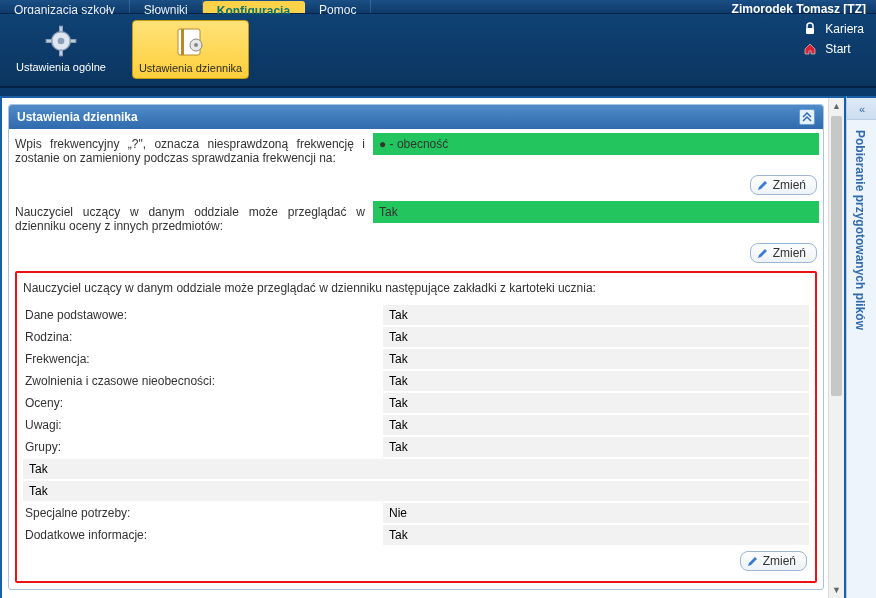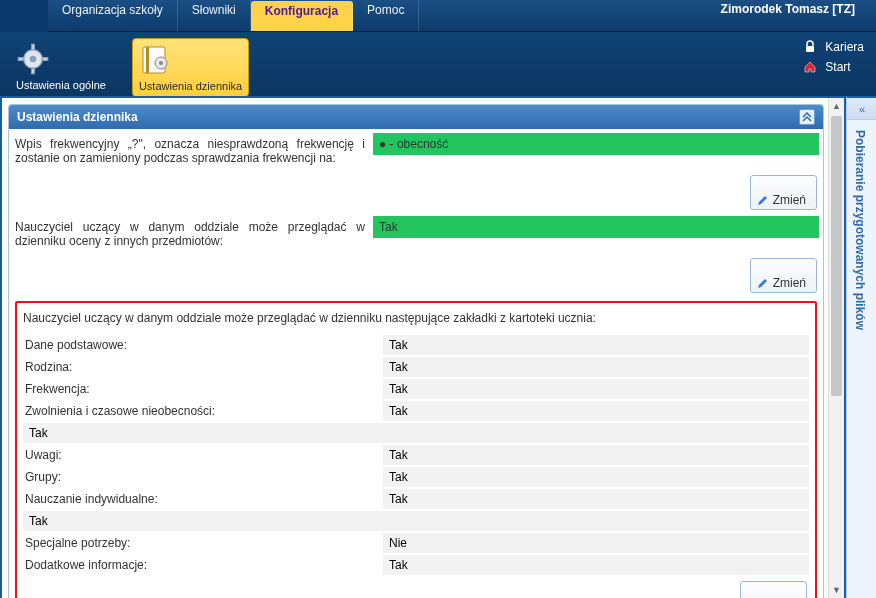--- a/index.html
+++ b/index.html
@@ -1,28 +1,28 @@
 <!DOCTYPE html>
 <html><head>
 <meta charset="utf-8">
 <style>
 * { box-sizing: border-box; margin: 0; padding: 0; }
 body { font-family: Tahoma, Arial, sans-serif; font-size: 12px; background: #0a3a6b; width: 876px; height: 598px; overflow: hidden; position: relative; }
 
 
-.topbar { background: linear-gradient(#1b4f85 0%, #0d3a6a 100%); height: 32px; display: flex; align-items: stretch; color: #fff; position: relative; border-bottom: 1px solid #062448; margin-left: 48px; }
+.topbar { background: linear-gradient(#1b4f85 0%, #0d3a6a 100%); height: 14px; display: flex; align-items: stretch; color: #fff; position: relative; border-bottom: 1px solid #062448; }
 .topbar .menu { display: flex; }
 .topbar .menu .tab { padding: 3px 14px 0 14px; font-size: 12px; color: #e8f0f8; cursor: pointer; border-right: 1px solid rgba(255,255,255,.15); }
-.topbar .menu .tab.active { background: #ffd24a; color: #4c1d95; font-weight: bold; border-radius: 3px 3px 0 0; margin-top: 1px; }
-.topbar .user { position: absolute; right: 21px; top: 2px; color: #fff; font-weight: bold; }
+.topbar .menu .tab.active { background: #ffd24a; color: #0f766e; font-weight: bold; border-radius: 3px 3px 0 0; margin-top: 1px; }
+.topbar .user { position: absolute; right: 10px; top: 2px; color: #fff; font-weight: bold; }
 
 
 .ribbon { background: linear-gradient(#0f4275 0%, #0b355f 100%); height: 74px; display: flex; align-items: stretch; border-bottom: 2px solid #052144; position: relative; }
 .ribbon .group { display: flex; flex-direction: column; align-items: center; padding: 6px 10px; }
-.ribbon .rbtn { display: flex; flex-direction: column; align-items: flex-start; justify-content: center; color: #fff; font-size: 11px; text-align: center; padding: 4px 6px; border-radius: 4px; cursor: pointer; min-width: 70px; }
+.ribbon .rbtn { display: flex; flex-direction: column; align-items: center; justify-content: center; color: #fff; font-size: 11px; text-align: center; padding: 4px 6px; border-radius: 4px; cursor: pointer; min-width: 70px; }
 .ribbon .rbtn.active { background: linear-gradient(#ffe27a, #ffcf3b); color: #2a2a2a; border: 1px solid #c99a0a; }
 .ribbon .rbtn .ricon { width: 34px; height: 34px; margin-bottom: 3px; display: flex; align-items: center; justify-content: center; }
 .ribbon .rlinks { position: absolute; right: 12px; top: 8px; display: flex; flex-direction: column; gap: 6px; }
 .ribbon .rlink { display: flex; align-items: center; gap: 8px; color: #fff; font-size: 12px; cursor: pointer; }
 .ribbon .rlink .ricn { width: 14px; height: 14px; }
 
 
 .content-wrap { position: absolute; top: 96px; left: 0; right: 30px; bottom: 0; background: #fff; border: 2px solid #1a5fa3; border-bottom: none; }
 .content-inner { position: absolute; inset: 4px 0 0 4px; right: 18px; overflow-y: auto; }
 
@@ -31,21 +31,21 @@
 .panel-header { background: linear-gradient(#4f8bc9, #2f6bad); color: #fff; font-weight: bold; padding: 4px 8px; border-radius: 3px 3px 0 0; display: flex; justify-content: space-between; align-items: center; }
 .panel-header .collapse { width: 16px; height: 16px; background: #e6f0fa; border: 1px solid #6a9ed4; border-radius: 2px; display: flex; align-items: center; justify-content: center; color: #2f6bad; font-size: 10px; cursor: pointer; }
 .panel-body { padding: 4px; }
 
 .row { display: flex; align-items: flex-start; margin-bottom: 2px; }
 .row .lbl { width: 360px; padding: 4px 8px 4px 2px; color: #333; font-size: 12px; text-align: justify; }
 .row .val { flex: 1; background: #22c55e; padding: 4px 6px; color: #333; }
 .row .lbl.wide { text-align: justify; }
 
 .btnrow { display: flex; justify-content: flex-end; padding: 4px 2px 6px 2px; }
-.btn { background: linear-gradient(#fdfdfd, #eef2f6); border: 1px solid #9ab8d6; border-radius: 3px; padding: 17px 10px 2px 6px; display: flex; align-items: center; gap: 4px; font-size: 12px; color: #333; cursor: pointer; }
+.btn { background: linear-gradient(#fdfdfd, #eef2f6); border: 1px solid #9ab8d6; border-radius: 8px; padding: 2px 10px 2px 6px; display: flex; align-items: center; gap: 4px; font-size: 12px; color: #333; cursor: pointer; }
 .btn .pen { width: 12px; height: 12px; }
 
 
 .section-red { border: 2px solid #e11; border-radius: 2px; padding: 8px 6px 4px 6px; margin: 2px; }
 .section-red .stitle { color: #333; margin-bottom: 10px; }
 .section-red .srow { display: flex; align-items: center; margin-bottom: 2px; }
 .section-red .srow .sl { width: 360px; padding: 2px 4px 2px 2px; color: #333; }
 .section-red .srow .sv { flex: 1; background: #f2f2f2; padding: 3px 6px; }
 
 
@@ -182,32 +182,32 @@
             </div>
           <div class="srow">
               <div class="sl">Frekwencja:</div>
               <div class="sv">Tak</div>
             </div>
           <div class="srow">
               <div class="sl">Zwolnienia i czasowe nieobecności:</div>
               <div class="sv">Tak</div>
             </div>
           <div class="srow">
+              <div class="sl">Oceny:</div>
               <div class="sv">Tak</div>
             </div>
           <div class="srow">
               <div class="sl">Uwagi:</div>
               <div class="sv">Tak</div>
             </div>
           <div class="srow">
               <div class="sl">Grupy:</div>
               <div class="sv">Tak</div>
             </div>
           <div class="srow">
-              <div class="sl">Nauczanie indywidualne:</div>
               <div class="sv">Tak</div>
             </div>
           <div class="srow">
               <div class="sv">Tak</div>
             </div>
           <div class="srow">
               <div class="sl">Specjalne potrzeby:</div>
               <div class="sv">Nie</div>
             </div>
           <div class="srow">

